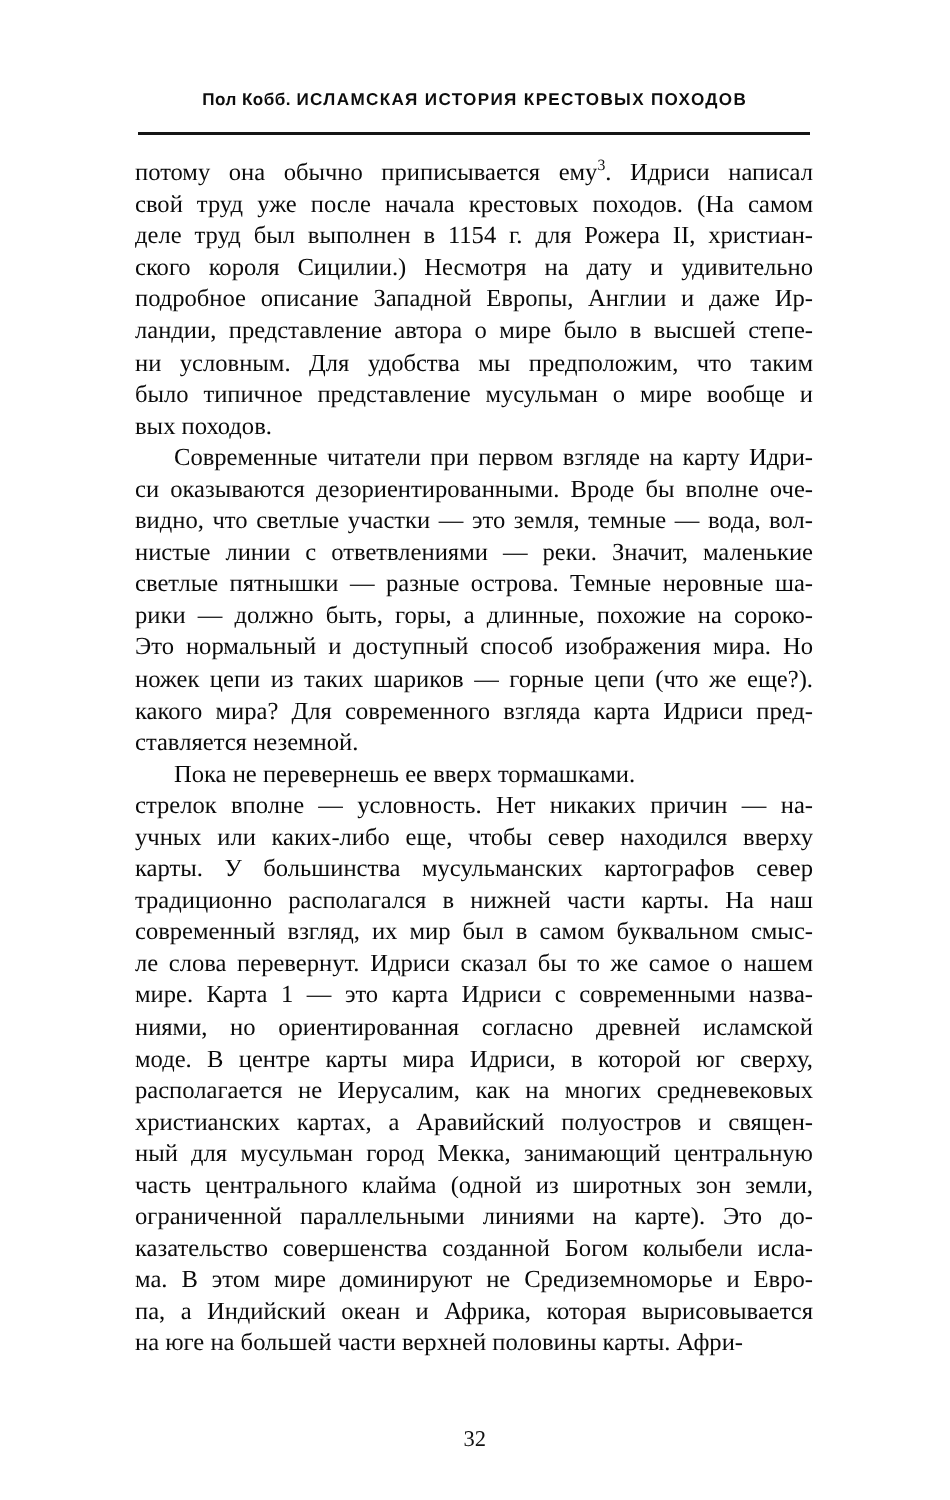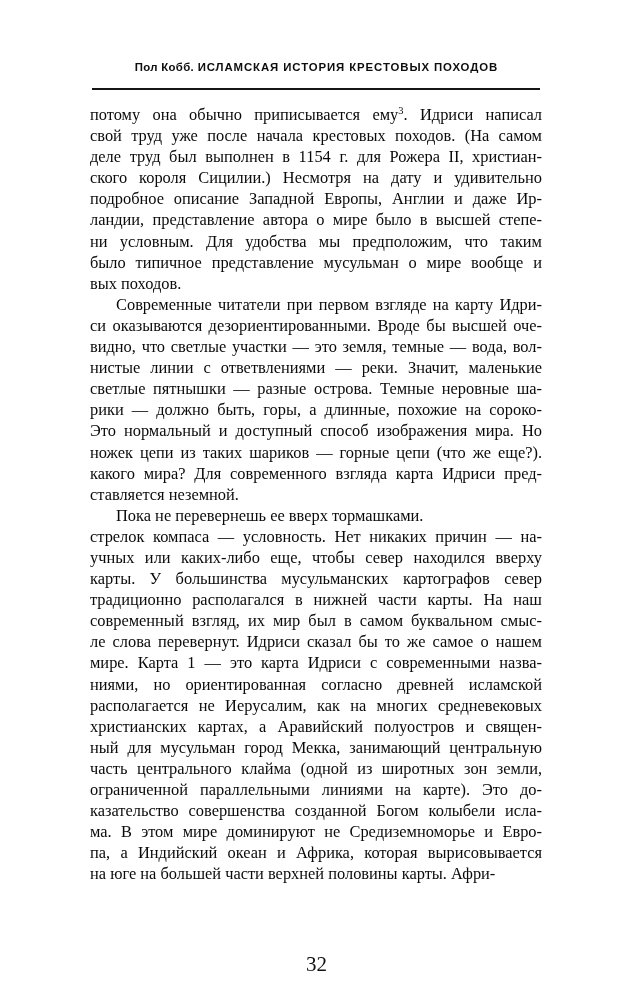--- a/index.html
+++ b/index.html
@@ -95,21 +95,21 @@
   }
 
   
   #folio {
     position: absolute;
     left: 0;
     right: 0;
     top: 952px;
     text-align: center;
     font-family: "Liberation Serif", "DejaVu Serif", serif;
-    font-size: 21px;
+    font-size: 15px;
     color: #111111;
   }
 </style>
 </head>
 <body>
 
 <div id="page">
 
   <div id="running-header">
     <span class="hdr-author">Пол Кобб.</span>
@@ -125,42 +125,43 @@
         <span class="ln">деле труд был выполнен в 1154 г. для Рожера II, христиан-</span>
         <span class="ln">ского короля Сицилии.) Несмотря на дату и удивительно</span>
         <span class="ln">подробное описание Западной Европы, Англии и даже Ир-</span>
         <span class="ln">ландии, представление автора о мире было в высшей степе-</span>
         <span class="ln">ни условным. Для удобства мы предположим, что таким</span>
         <span class="ln">было типичное представление мусульман о мире вообще и</span>
         <span class="ln last">вых походов.</span>
       </p>
       <p>
         <span class="ln indent">Современные читатели при первом взгляде на карту Идри-</span>
-        <span class="ln">си оказываются дезориентированными. Вроде бы высшей оче-</span>
+        <span class="ln">си оказываются дезориентированными. Вроде бы вполне оче-</span>
         <span class="ln">видно, что светлые участки — это земля, темные — вода, вол-</span>
         <span class="ln">нистые линии с ответвлениями — реки. Значит, маленькие</span>
         <span class="ln">светлые пятнышки — разные острова. Темные неровные ша-</span>
         <span class="ln">рики — должно быть, горы, а длинные, похожие на сороко-</span>
         <span class="ln">Это нормальный и доступный способ изображения мира. Но</span>
         <span class="ln">ножек цепи из таких шариков — горные цепи (что же еще?).</span>
         <span class="ln">какого мира? Для современного взгляда карта Идриси пред-</span>
         <span class="ln last">ставляется неземной.</span>
       </p>
       <p>
         <span class="ln last indent">Пока не перевернешь ее вверх тормашками.</span>
       </p>
       <p>
-        <span class="ln">стрелок компаса — условность. Нет никаких причин — на-</span>
+        <span class="ln">стрелок вполне — условность. Нет никаких причин — на-</span>
         <span class="ln">учных или каких-либо еще, чтобы север находился вверху</span>
         <span class="ln">карты. У большинства мусульманских картографов север</span>
         <span class="ln">традиционно располагался в нижней части карты. На наш</span>
         <span class="ln">современный взгляд, их мир был в самом буквальном смыс-</span>
         <span class="ln">ле слова перевернут. Идриси сказал бы то же самое о нашем</span>
         <span class="ln">мире. Карта 1 — это карта Идриси с современными назва-</span>
         <span class="ln">ниями, но ориентированная согласно древней исламской</span>
+        <span class="ln">моде. В центре карты мира Идриси, в которой юг сверху,</span>
         <span class="ln">располагается не Иерусалим, как на многих средневековых</span>
         <span class="ln">христианских картах, а Аравийский полуостров и священ-</span>
         <span class="ln">ный для мусульман город Мекка, занимающий центральную</span>
         <span class="ln">часть центрального клайма (одной из широтных зон земли,</span>
         <span class="ln">ограниченной параллельными линиями на карте). Это до-</span>
         <span class="ln">казательство совершенства созданной Богом колыбели исла-</span>
         <span class="ln">ма. В этом мире доминируют не Средиземноморье и Евро-</span>
         <span class="ln">па, а Индийский океан и Африка, которая вырисовывается</span>
         <span class="ln last">на юге на большей части верхней половины карты. Афри-</span>
       </p>

